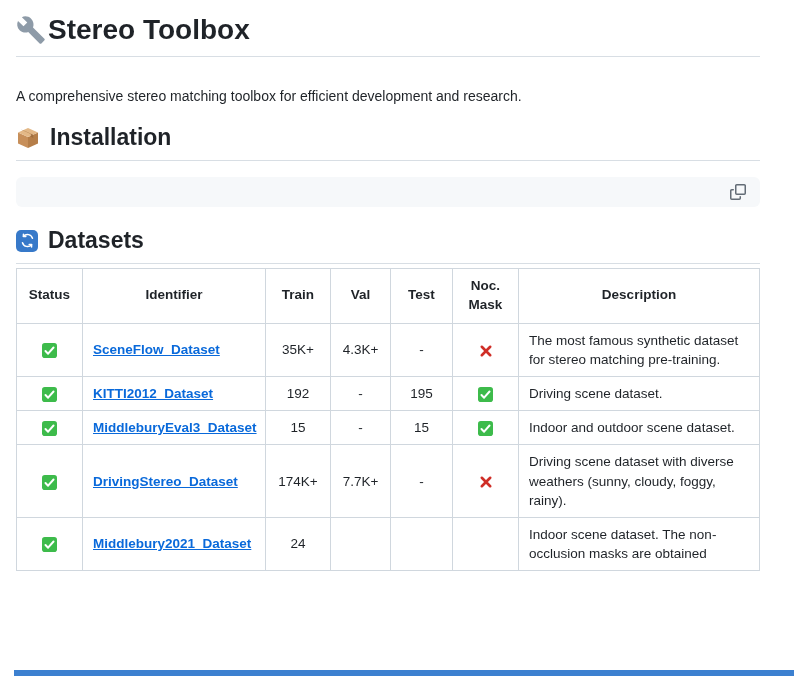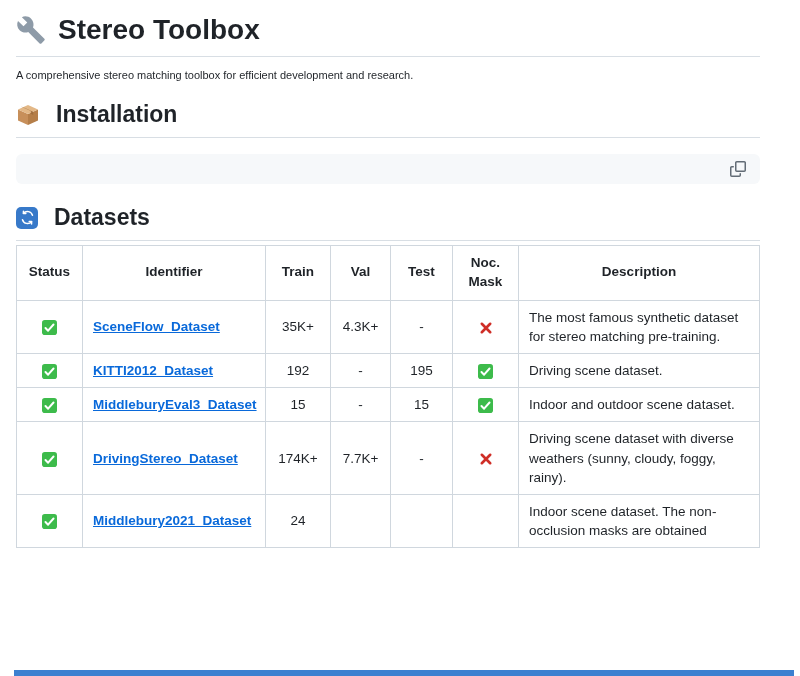--- a/index.html
+++ b/index.html
@@ -6,29 +6,29 @@
   html, body { margin: 0; padding: 0; }
   body {
     width: 800px; height: 676px; overflow: hidden;
     background: #ffffff; color: #1f2328;
     font-family: "Liberation Sans", "DejaVu Sans", sans-serif;
     position: relative;
   }
   .page { padding: 6px 40px 0 16px; }
 
   .h1 {
-    display: flex; align-items: center; gap: 12px;
+    display: flex; align-items: center; gap: 2px;
     font-size: 28px; font-weight: 700;
     margin: 8px 0 0; padding: 0 0 10px;
     border-bottom: 1px solid #d8dee4;
   }
-  .sub { font-size: 11px; margin: 12px 0 16px; color: #1f2328; }
+  .sub { font-size: 14px; margin: 31px 0 16px; color: #1f2328; }
 
   .h2 {
-    display: flex; align-items: center; gap: 16px;
+    display: flex; align-items: center; gap: 10px;
     font-size: 23px; font-weight: 700;
     margin: 20px 0 0; padding-bottom: 9px;
     border-bottom: 1px solid #d8dee4;
   }
 
   .code {
     position: relative;
     background: var(--code-bg, #f6f8fa);
     border-radius: 6px;
     padding: 15px 44px 15px 16px;

